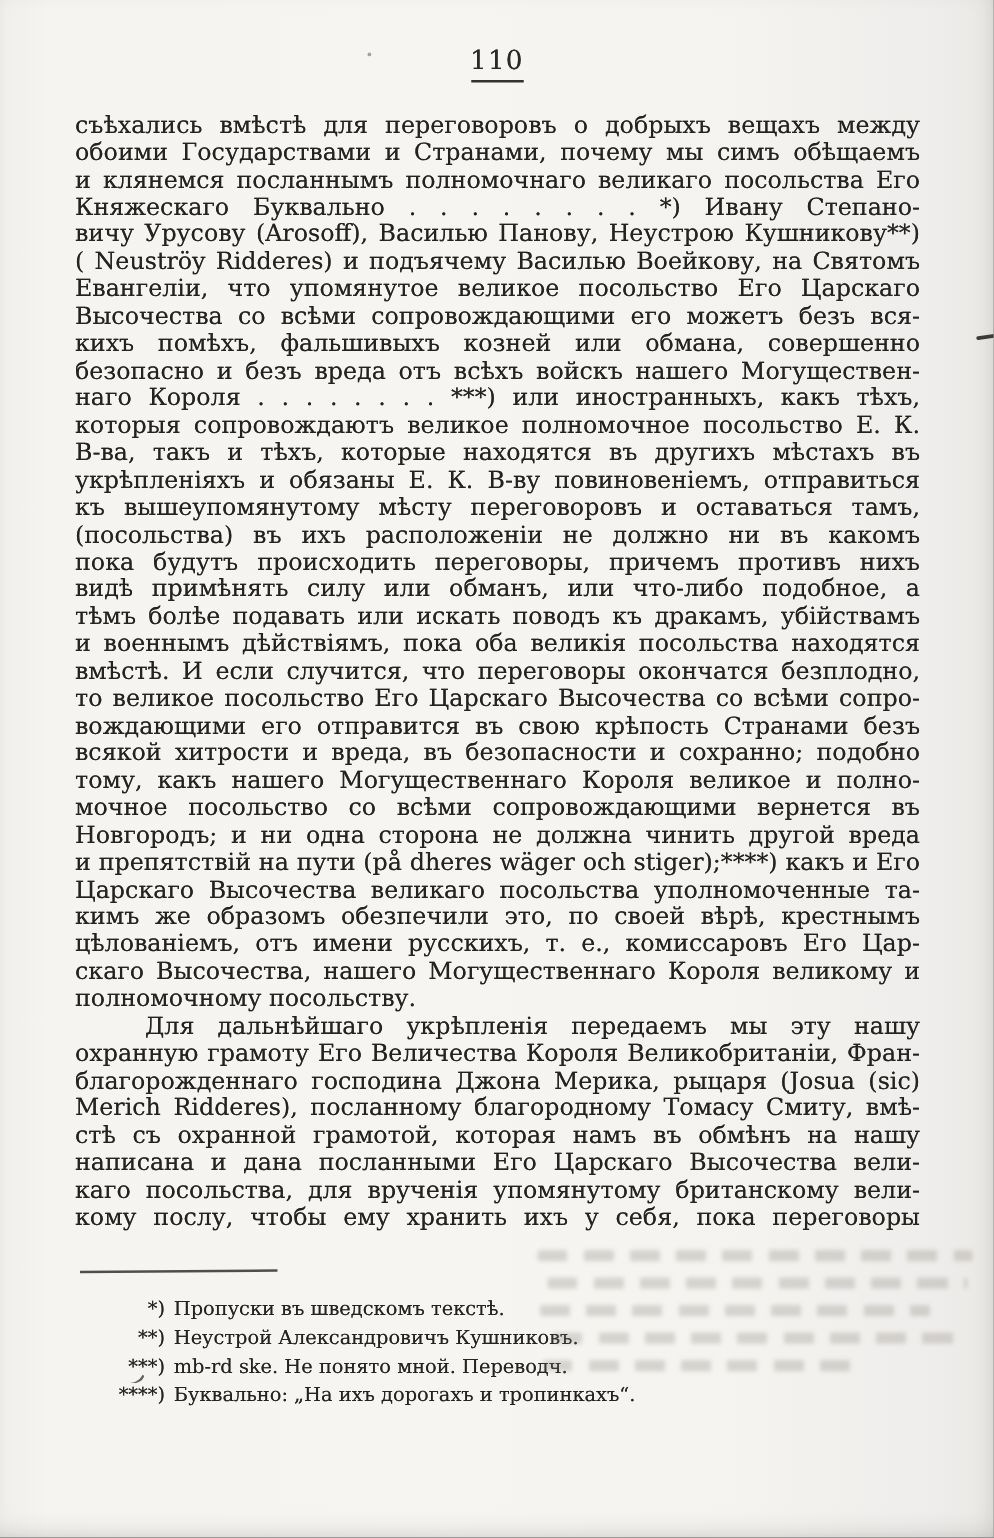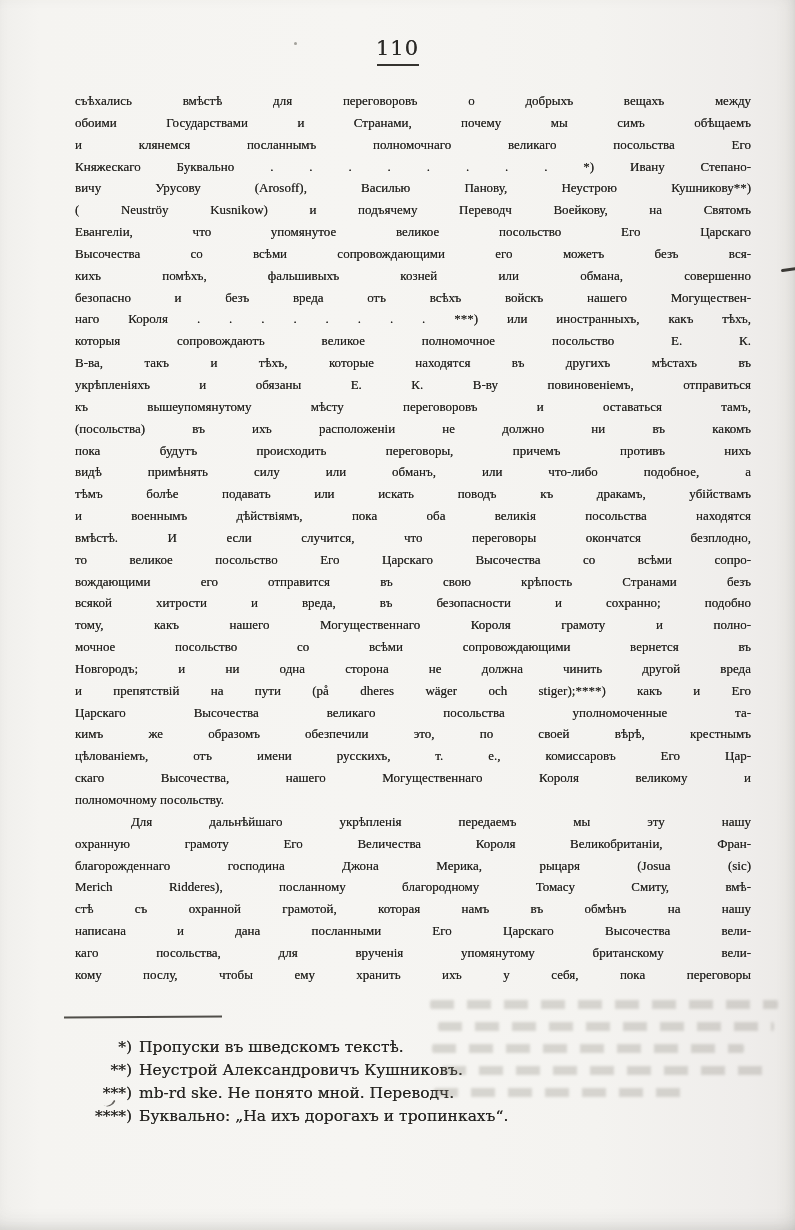--- a/index.html
+++ b/index.html
@@ -7,24 +7,23 @@
     position:relative; width:795px; height:1230px; overflow:hidden;
     background: linear-gradient(90deg, #f0efec 0%, #f5f4f1 5%, #f6f5f2 45%, #f4f3f0 75%, #efedeb 94%, #ebe9e6 100%);
     box-shadow: inset 0 -14px 22px -16px rgba(60,58,54,.25), inset -10px 0 24px -18px rgba(60,58,54,.3);
     font-family:"DejaVu Serif","Liberation Serif",serif;
     color: var(--ink, #242320);
   }
   .pagenum-wrap { position:absolute; top:36px; left:0; width:100%; text-align:center; }
   .pagenum { font-size:21px; letter-spacing:1px; color:#2a2926; text-shadow:0 0 .5px rgba(40,38,34,.8); }
   .pagenum-line { width:42px; height:2px; background:#35332f; margin:4px auto 0 auto; }
   .body-text {
-    position:absolute; left:75px; top:90px; width:676px;
-    font-size:13px; line-height:21.85px;
+    position:absolute; left:60px; top:90px; width:676px;
+    font-size:19px; line-height:21.85px;
     text-shadow:0 0 .5px rgba(38,36,32,.75);
-    font-family:Liberation Serif, serif;
   }
   .tl { text-align:justify; text-align-last:justify; text-justify:inter-word; }
   .tl.noj { text-align:left; text-align-last:left; }
   .tl.ind { text-indent:56px; }
   .fn-rule { position:absolute; left:64px; top:1016px; width:158px; height:1.5px; background:#504e49; transform:rotate(-0.4deg); }
   .footnotes { position:absolute; left:0; top:1036px; width:560px; font-size:15.5px; line-height:23px; text-shadow:0 0 .4px rgba(38,36,32,.7); }
   .fn { display:flex; }
   .fn-marker { flex:0 0 132px; width:132px; text-align:right; }
   .fn-text { padding-left:7px; white-space:nowrap; }
   
@@ -50,40 +49,40 @@
     <div class="pagenum">110</div>
     <div class="pagenum-line"></div>
   </div>
 
   <div class="body-text">
       <div class="tl">съѣхались вмѣстѣ для переговоровъ о добрыхъ вещахъ между</div>
       <div class="tl">обоими Государствами и Странами, почему мы симъ обѣщаемъ</div>
       <div class="tl">и клянемся посланнымъ полномочнаго великаго посольства Его</div>
       <div class="tl">Княжескаго Буквально . . . . . . . . *) Ивану Степано-</div>
       <div class="tl">вичу Урусову (Arosoff), Василью Панову, Неустрою Кушникову**)</div>
-      <div class="tl">( Neuströy Kusnikow) и подъячему Переводч Воейкову, на Святомъ</div>
+      <div class="tl">( Neuströy Ridderes) и подъячему Василью Воейкову, на Святомъ</div>
       <div class="tl">Евангеліи, что упомянутое великое посольство Его Царскаго</div>
       <div class="tl">Высочества со всѣми сопровождающими его можетъ безъ вся-</div>
       <div class="tl">кихъ помѣхъ, фальшивыхъ козней или обмана, совершенно</div>
       <div class="tl">безопасно и безъ вреда отъ всѣхъ войскъ нашего Могуществен-</div>
       <div class="tl">наго Короля . . . . . . . . ***) или иностранныхъ, какъ тѣхъ,</div>
       <div class="tl">которыя сопровождаютъ великое полномочное посольство Е. К.</div>
       <div class="tl">В-ва, такъ и тѣхъ, которые находятся въ другихъ мѣстахъ въ</div>
       <div class="tl">укрѣпленіяхъ и обязаны Е. К. В-ву повиновеніемъ, отправиться</div>
       <div class="tl">къ вышеупомянутому мѣсту переговоровъ и оставаться тамъ,</div>
       <div class="tl">(посольства) въ ихъ расположеніи не должно ни въ какомъ</div>
       <div class="tl">пока будутъ происходить переговоры, причемъ противъ нихъ</div>
       <div class="tl">видѣ примѣнять силу или обманъ, или что-либо подобное, а</div>
       <div class="tl">тѣмъ болѣе подавать или искать поводъ къ дракамъ, убійствамъ</div>
       <div class="tl">и военнымъ дѣйствіямъ, пока оба великія посольства находятся</div>
       <div class="tl">вмѣстѣ. И если случится, что переговоры окончатся безплодно,</div>
       <div class="tl">то великое посольство Его Царскаго Высочества со всѣми сопро-</div>
       <div class="tl">вождающими его отправится въ свою крѣпость Странами безъ</div>
       <div class="tl">всякой хитрости и вреда, въ безопасности и сохранно; подобно</div>
-      <div class="tl">тому, какъ нашего Могущественнаго Короля грамоту и полно-</div>
+      <div class="tl">тому, какъ нашего Могущественнаго Короля великое и полно-</div>
       <div class="tl">мочное посольство со всѣми сопровождающими вернется въ</div>
       <div class="tl">Новгородъ; и ни одна сторона не должна чинить другой вреда</div>
       <div class="tl">и препятствій на пути (på dheres wäger och stiger);****) какъ и Его</div>
       <div class="tl">Царскаго Высочества великаго посольства уполномоченные та-</div>
       <div class="tl">кимъ же образомъ обезпечили это, по своей вѣрѣ, крестнымъ</div>
       <div class="tl">цѣлованіемъ, отъ имени русскихъ, т. е., комиссаровъ Его Цар-</div>
       <div class="tl">скаго Высочества, нашего Могущественнаго Короля великому и</div>
       <div class="tl noj">полномочному посольству.</div>
       <div class="tl ind">Для дальнѣйшаго укрѣпленія передаемъ мы эту нашу</div>
       <div class="tl">охранную грамоту Его Величества Короля Великобританіи, Фран-</div>

